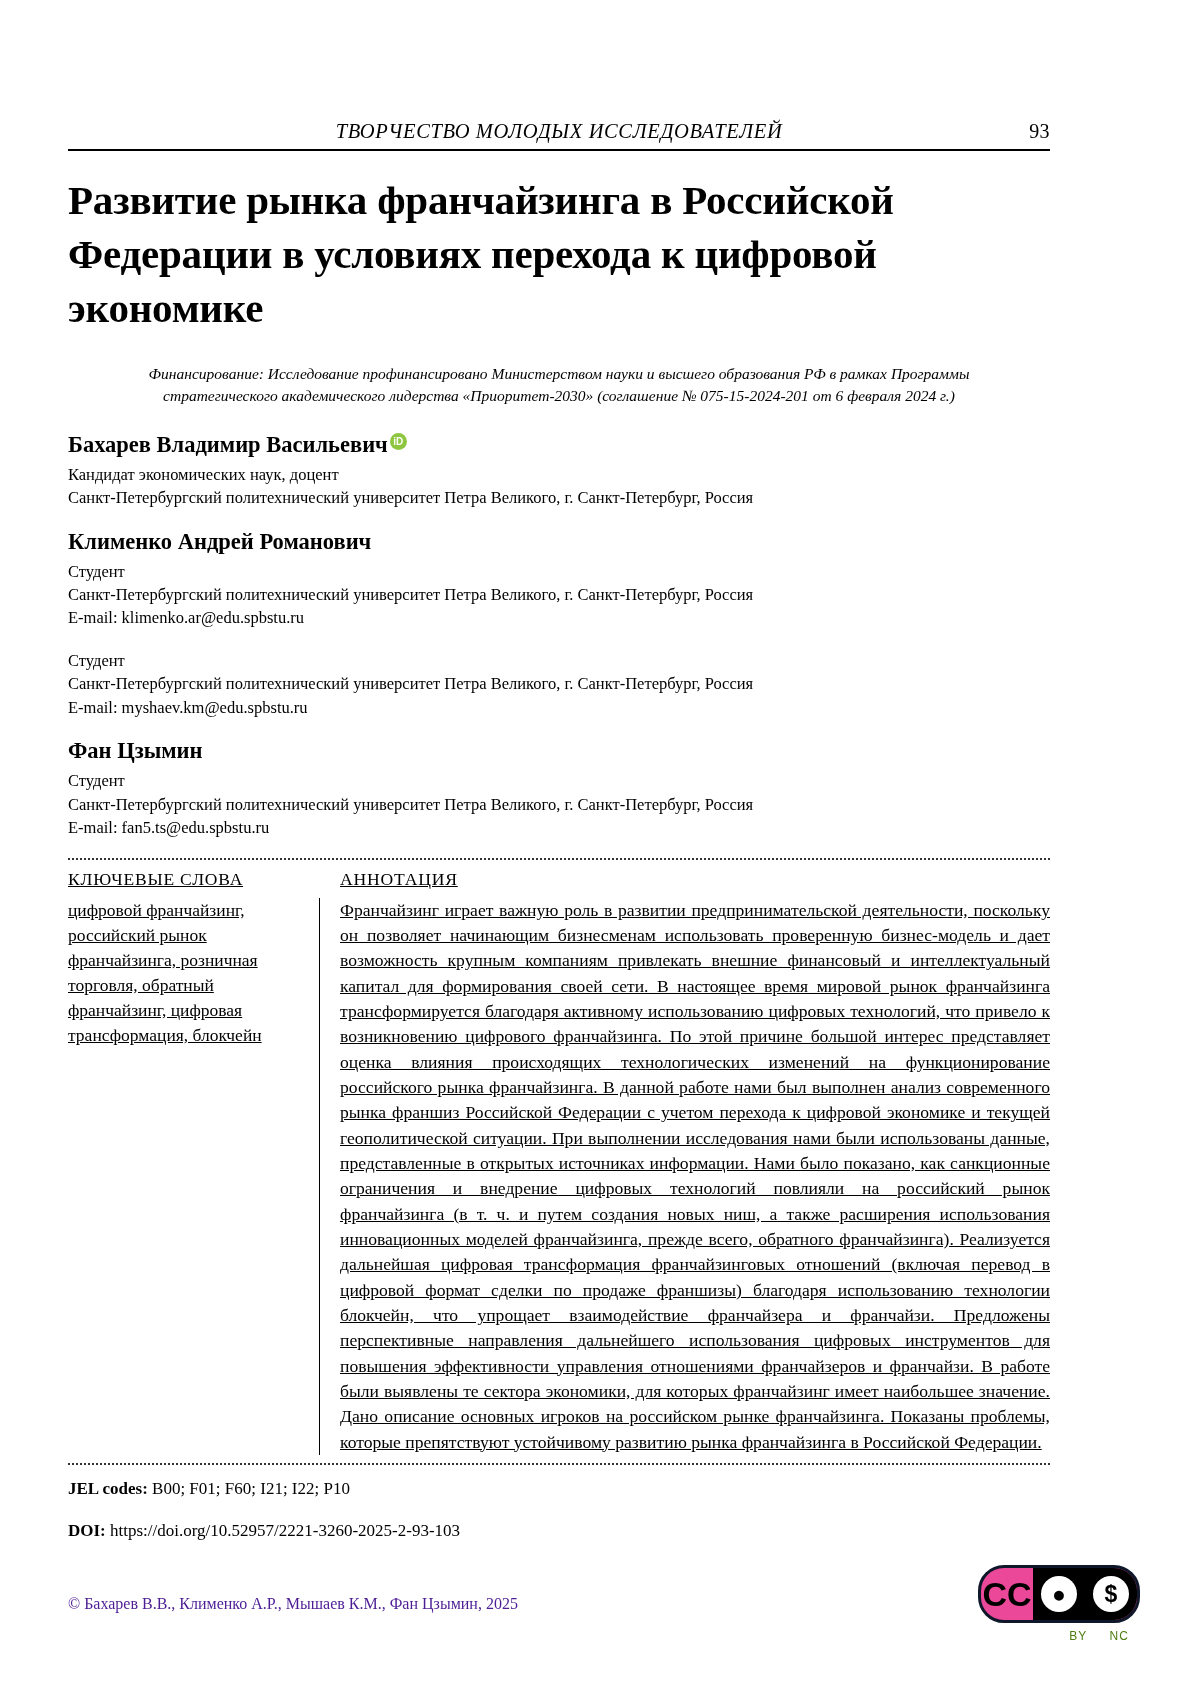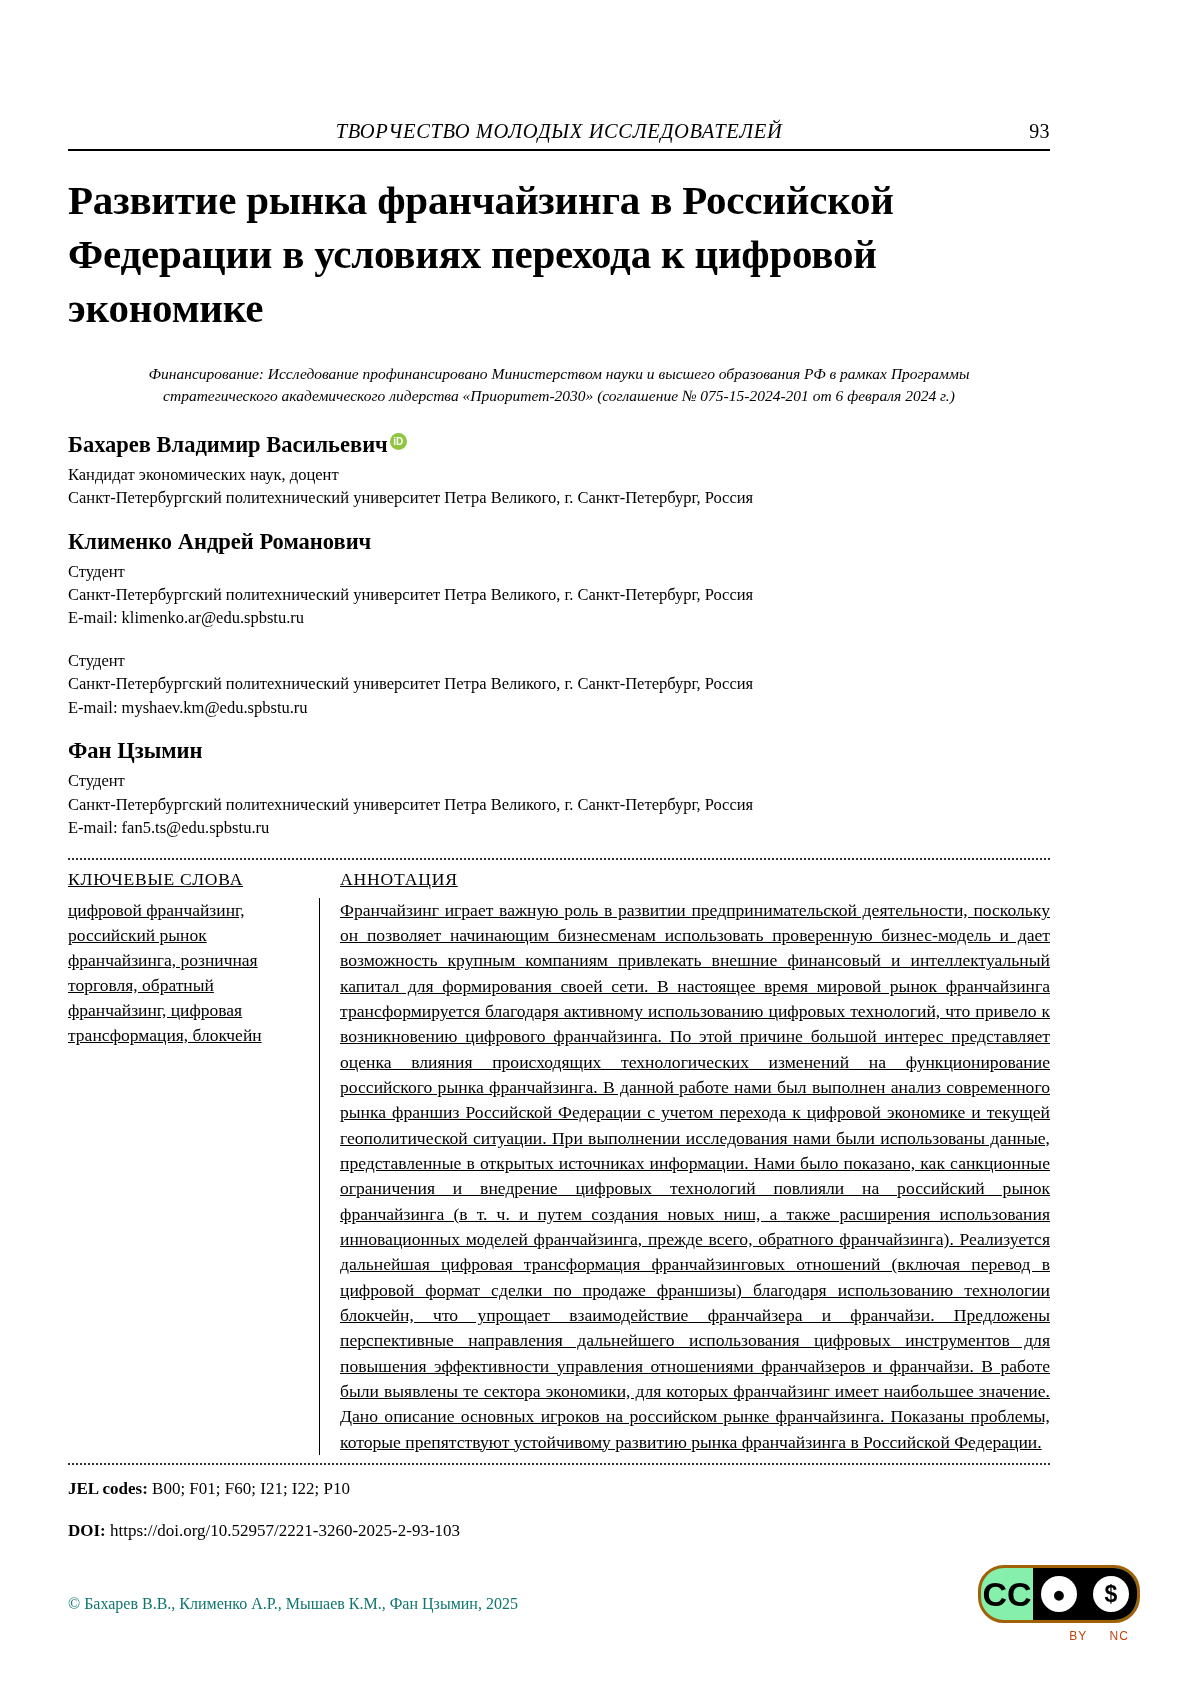--- a/index.html
+++ b/index.html
@@ -156,36 +156,36 @@
     font-size: 17px;
   }
   .meta b { font-weight: bold; }
   .meta-doi { margin-top: 22px; font-size: 17px; }
 
   .copyright {
     position: absolute;
     left: 68px;
     top: 1595px;
     font-size: 16px;
-    color: #0f766e;
+    color: #4c1d95;
   }
   .cc {
     position: absolute;
     right: 60px;
     top: 1565px;
     display: flex;
     align-items: center;
   }
   .cc-badge {
     display: flex;
     align-items: center;
-    border: 3px solid #a16207;
+    border: 3px solid #0f172a;
     border-radius: 26px;
     overflow: hidden;
-    background: #86efac;
+    background: #ec4899;
   }
   .cc-seg {
     width: 52px;
     height: 52px;
     display: flex;
     align-items: center;
     justify-content: center;
     position: relative;
   }
   .cc-seg.dark { background: #000; }
@@ -209,21 +209,21 @@
   }
   .cc-caption {
     position: absolute;
     left: 0; right: 0;
     bottom: -20px;
     display: flex;
     justify-content: space-around;
     font-family: "Liberation Sans", sans-serif;
     font-size: 12px;
     letter-spacing: 1px;
-    color: #c2410c;
+    color: #4d7c0f;
   }
   .cc-cap-spacer { width: 58px; }
 </style>
 </head>
 <body>
 
 <div class="page">
   <div class="content">
 
     <div class="runhead">

